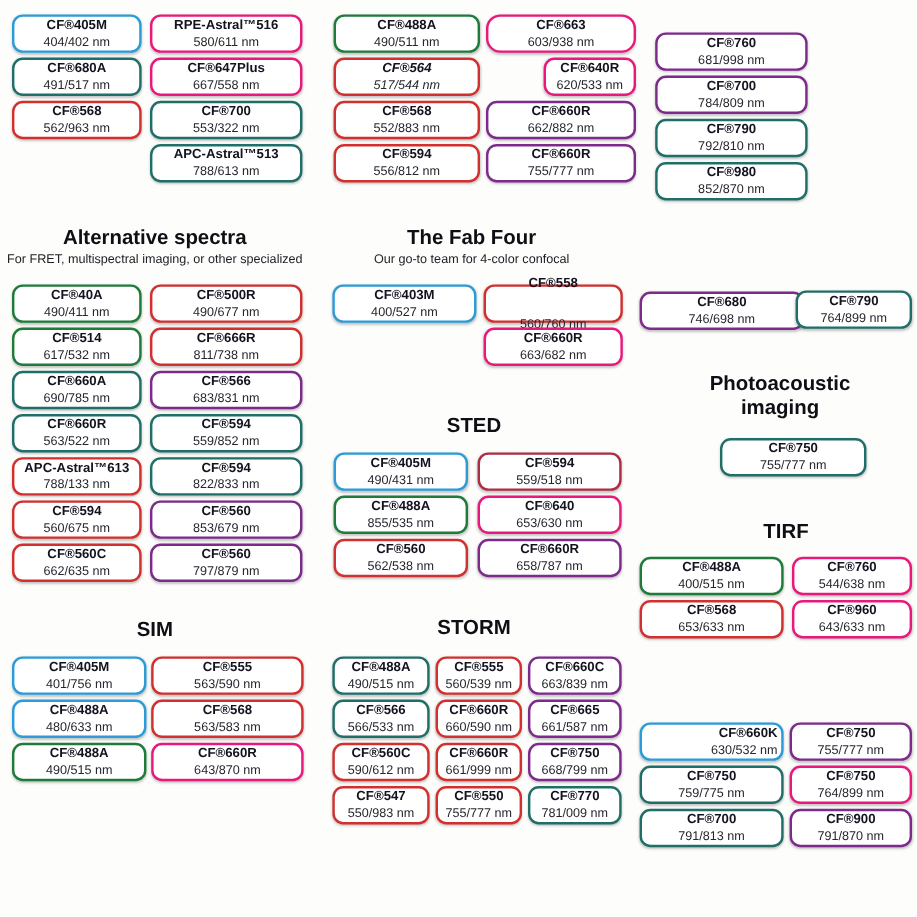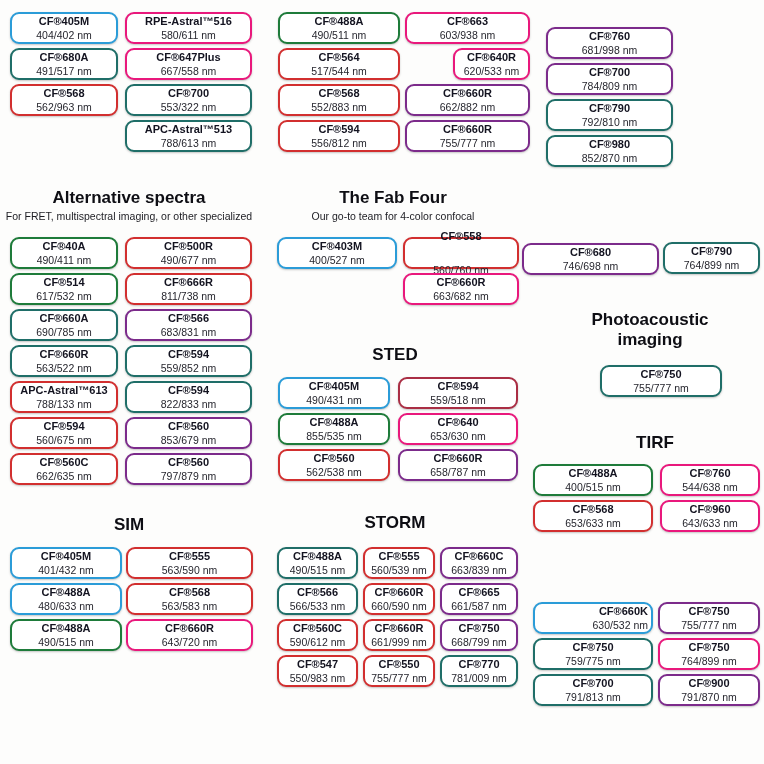--- a/index.html
+++ b/index.html
@@ -35,21 +35,21 @@
   #sted-head{left:272px;top:345px;width:246px}
   #sted-col1{left:278px;top:377px;width:112px}
   #sted-col2{left:398px;top:377px;width:120px}
   #sim-head{left:0;top:515px;width:258px}
   #sim-col1{left:10px;top:547px;width:112px}
   #sim-col2{left:126px;top:547px;width:127px}
   #storm-head{left:272px;top:513px;width:246px}
   #storm-col1{left:277px;top:547px;width:81px}
   #storm-col2{left:363px;top:547px;width:72px}
   #storm-col3{left:440px;top:547px;width:78px}
-  #pair-col1{left:522px;top:243px;width:137px}
+  #pair-col1{left:533px;top:243px;width:137px}
   #pair-col2{left:663px;top:242px;width:97px}
   #pa-head{left:560px;top:310px;width:180px}
   #pa-col{left:600px;top:365px;width:122px}
   #tirf-head{left:555px;top:433px;width:200px}
   #tirf-col1{left:533px;top:464px;width:120px}
   #tirf-col2{left:660px;top:464px;width:100px}
   #tp-head{left:540px;top:572px;width:190px}
   #tp-col1{left:533px;top:602px;width:120px}
   #tp-col2{left:658px;top:602px;width:102px}
 </style>
@@ -94,37 +94,37 @@
     <div class="badge-name">APC-Astral™513</div>
     <div class="badge-value">788/613 nm</div>
   </div>
 </div>
   <div class="col" id="tm-col1">
   <div class="badge" style="border-color: rgb(30, 123, 58);">
     <div class="badge-name">CF®488A</div>
     <div class="badge-value">490/511 nm</div>
   </div>
 
-  <div class="badge" style="border-color: rgb(210, 47, 47);">
+  <div class="badge" style="border-color: rgb(210, 47, 47); font-style: italic;">
     <div class="badge-name">CF®564</div>
     <div class="badge-value">517/544 nm</div>
   </div>
 
   <div class="badge" style="border-color: rgb(210, 47, 47);">
     <div class="badge-name">CF®568</div>
     <div class="badge-value">552/883 nm</div>
   </div>
 
   <div class="badge" style="border-color: rgb(210, 47, 47);">
     <div class="badge-name">CF®594</div>
     <div class="badge-value">556/812 nm</div>
   </div>
 </div>
   <div class="col" id="tm-col2">
-  <div class="badge" style="border-color: rgb(233, 24, 124);">
+  <div class="badge" style="border-color: rgb(233, 24, 124); border-radius: 12px;">
     <div class="badge-name">CF®663</div>
     <div class="badge-value">603/938 nm</div>
   </div>
 
   <div class="badge" style="border-color: rgb(233, 24, 124); margin-left: 48px;">
     <div class="badge-name">CF®640R</div>
     <div class="badge-value">620/533 nm</div>
   </div>
 
   <div class="badge" style="border-color: rgb(124, 43, 139);">
@@ -294,21 +294,21 @@
     <div class="badge-value">658/787 nm</div>
   </div>
 </div>
 
   <div class="section-head" id="sim-head">
     <div class="section-title">SIM</div>
   </div>
   <div class="col" id="sim-col1">
   <div class="badge" style="border-color: rgb(43, 156, 216);">
     <div class="badge-name">CF®405M</div>
-    <div class="badge-value">401/432 nm</div>
+    <div class="badge-value">401/756 nm</div>
   </div>
 
   <div class="badge" style="border-color: rgb(43, 156, 216);">
     <div class="badge-name">CF®488A</div>
     <div class="badge-value">480/633 nm</div>
   </div>
 
   <div class="badge" style="border-color: rgb(30, 123, 58);">
     <div class="badge-name">CF®488A</div>
     <div class="badge-value">490/515 nm</div>
@@ -320,21 +320,21 @@
     <div class="badge-value">563/590 nm</div>
   </div>
 
   <div class="badge" style="border-color: rgb(210, 47, 47);">
     <div class="badge-name">CF®568</div>
     <div class="badge-value">563/583 nm</div>
   </div>
 
   <div class="badge" style="border-color: rgb(233, 24, 124);">
     <div class="badge-name">CF®660R</div>
-    <div class="badge-value">643/720 nm</div>
+    <div class="badge-value">643/870 nm</div>
   </div>
 </div>
 
   <div class="section-head" id="storm-head">
     <div class="section-title">STORM</div>
   </div>
   <div class="col" id="storm-col1">
   <div class="badge" style="border-color: rgb(31, 110, 104);">
     <div class="badge-name">CF®488A</div>
     <div class="badge-value">490/515 nm</div>

